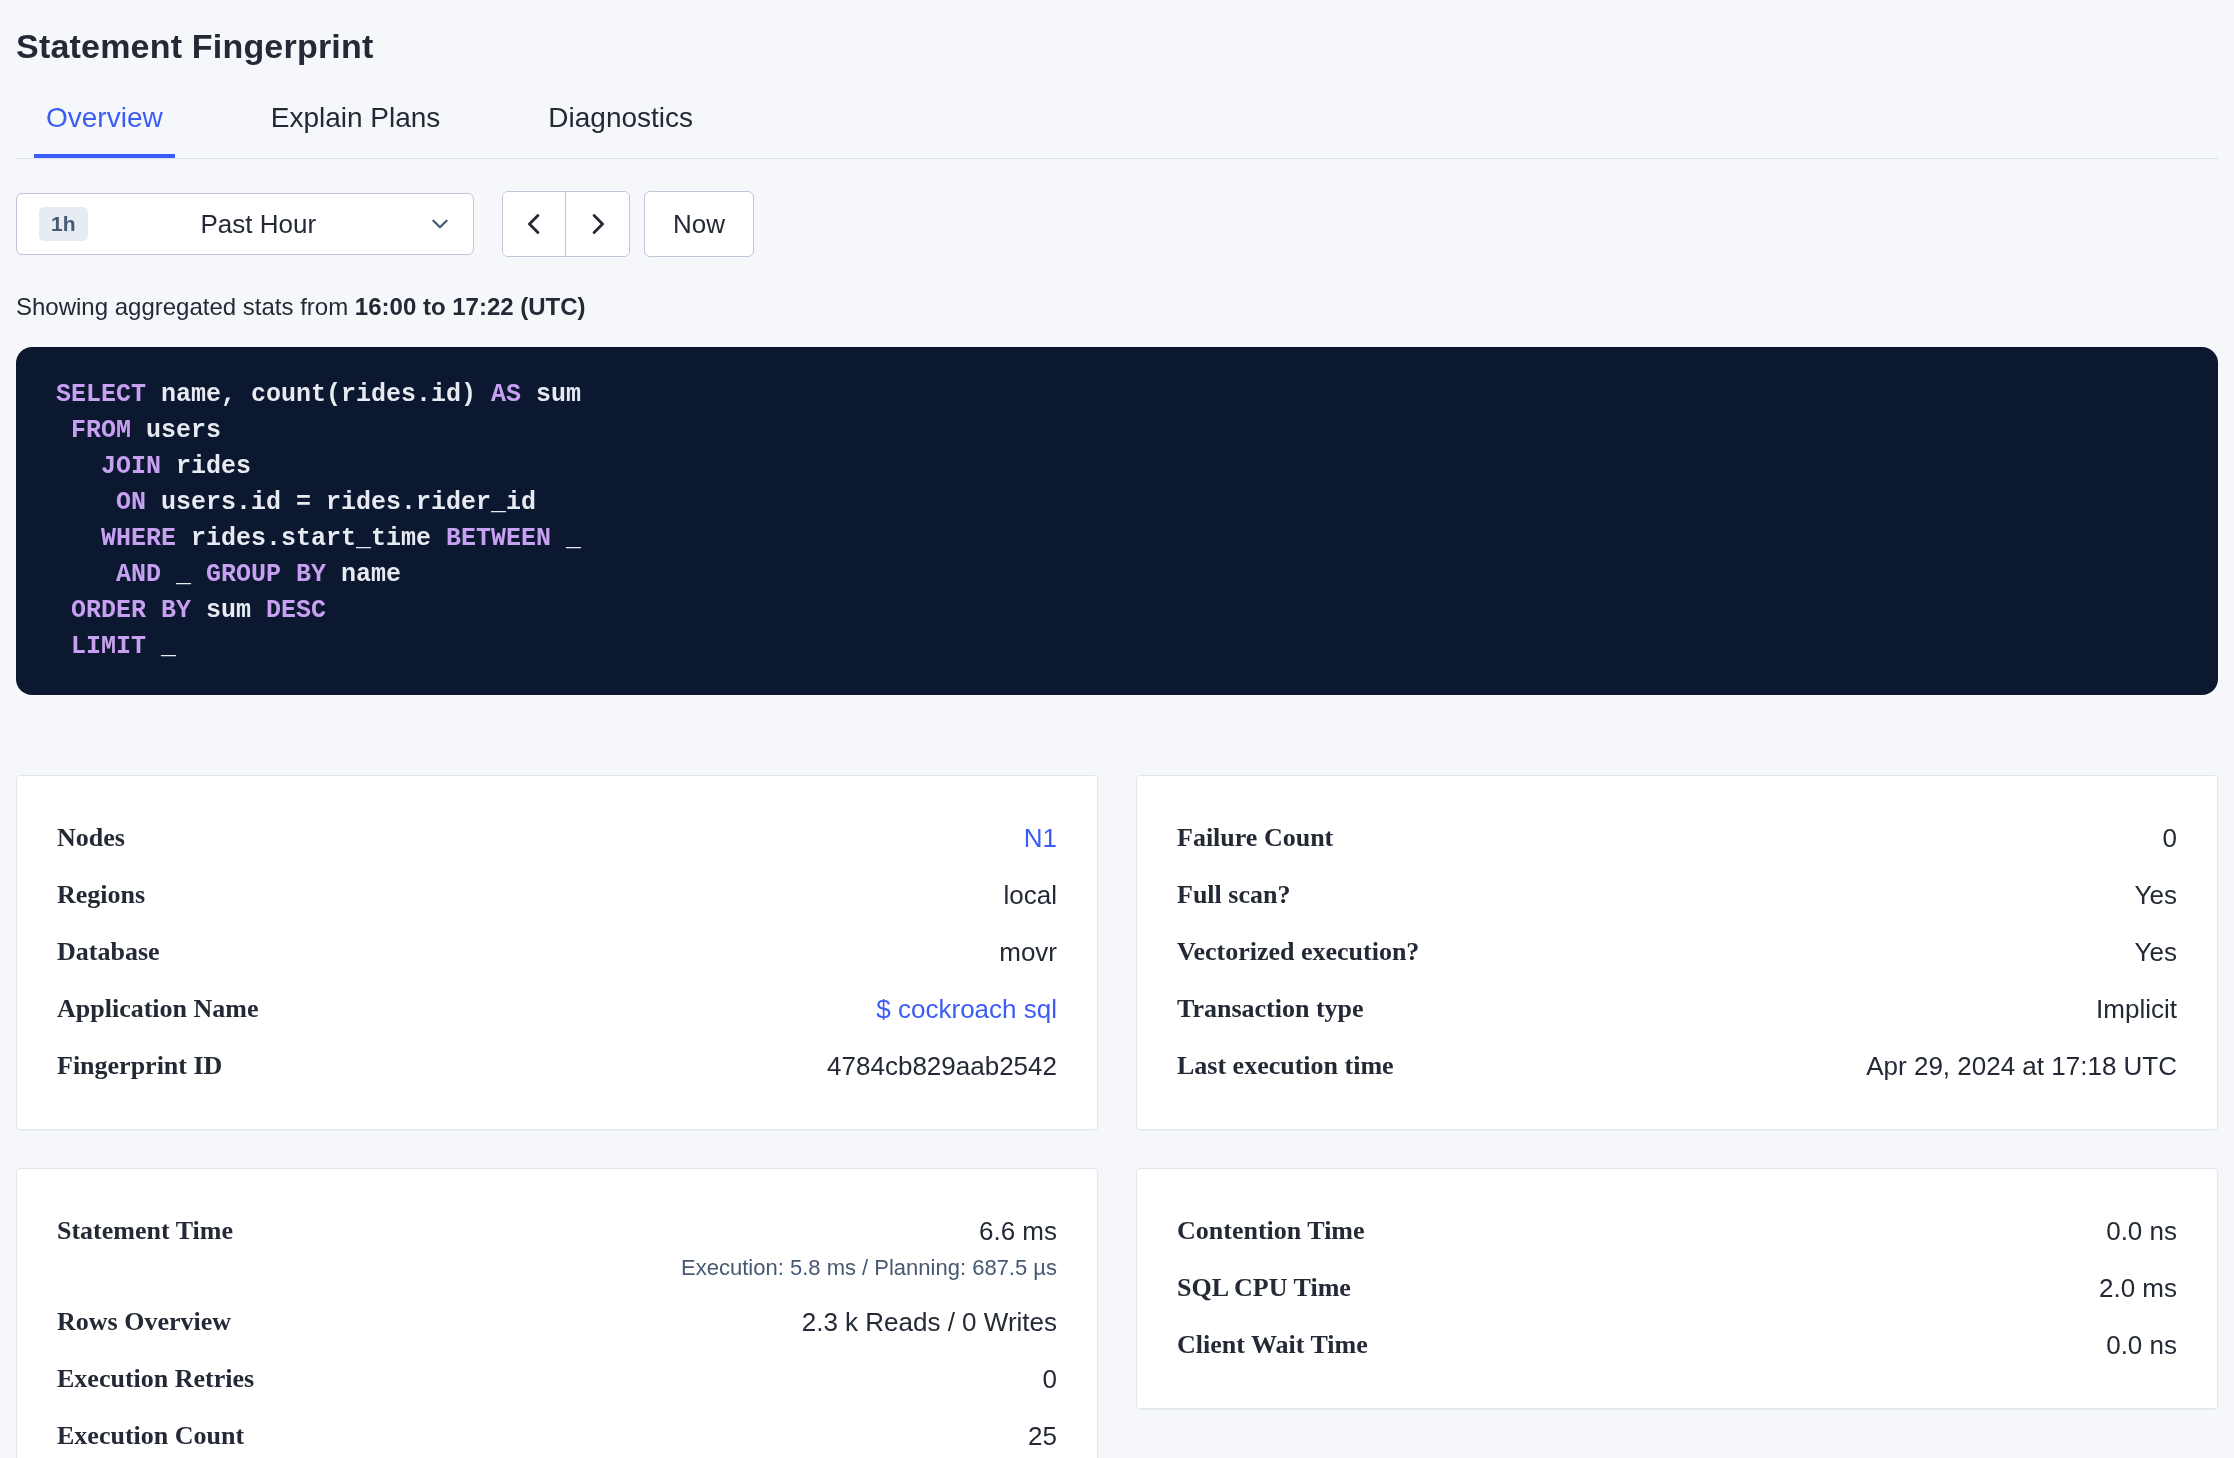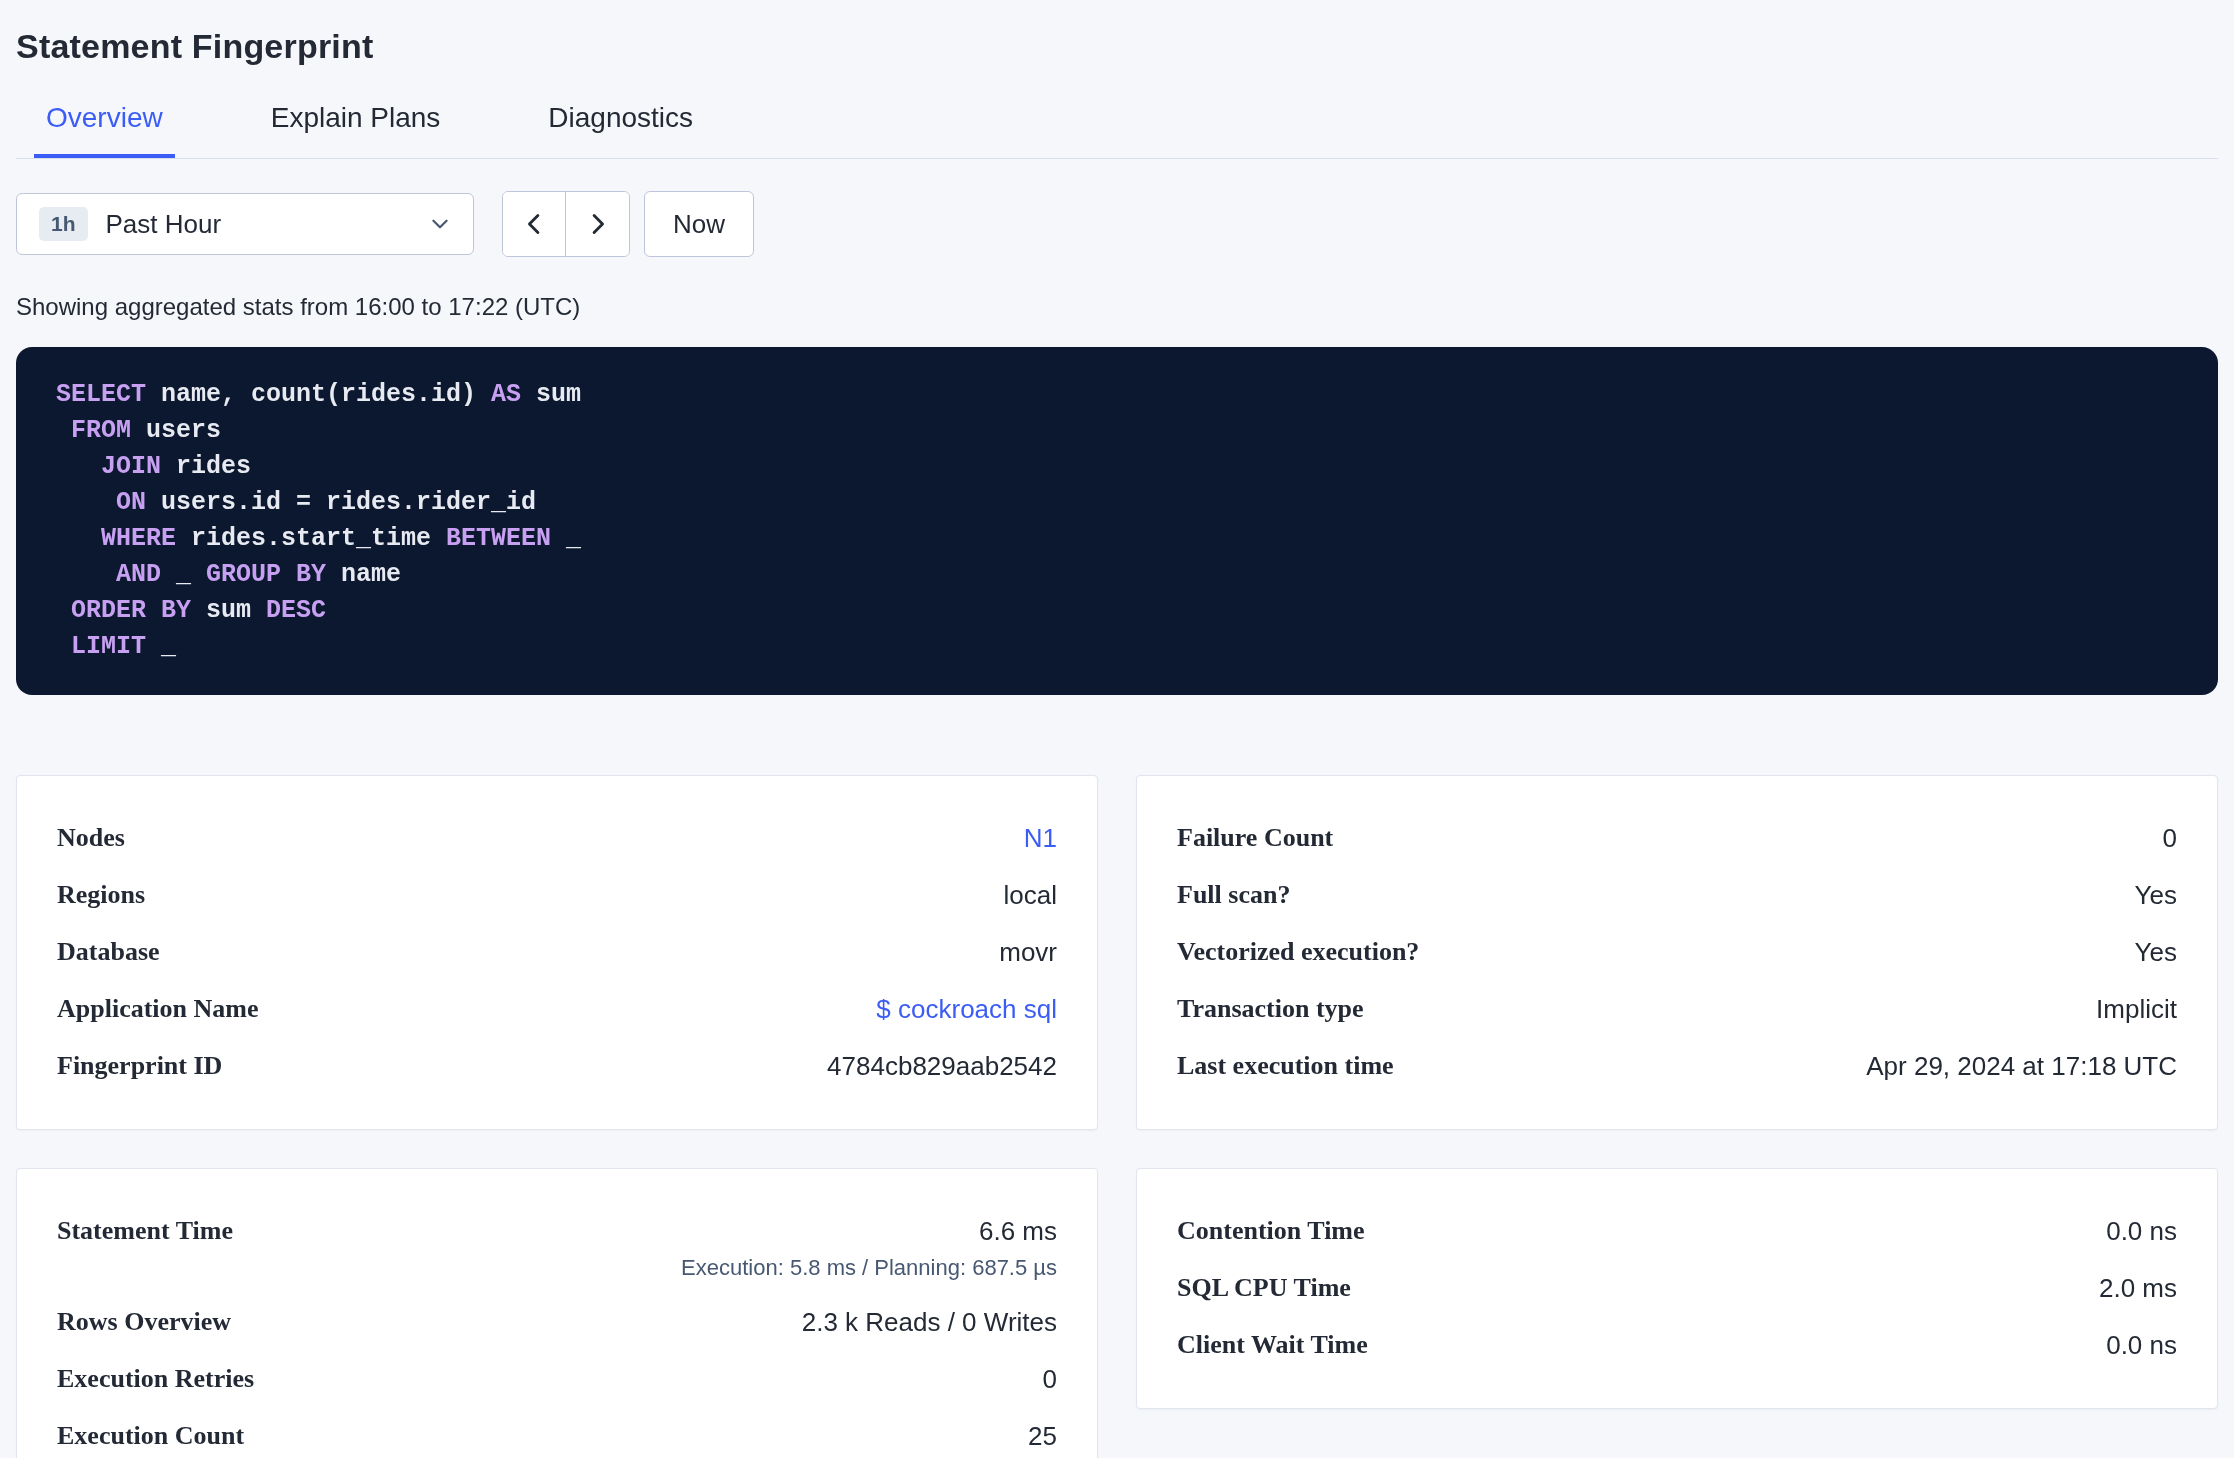--- a/index.html
+++ b/index.html
@@ -46,39 +46,39 @@
   .controls-row{margin-top:32px;display:flex;align-items:center;}
   .time-select{
     width:458px;height:62px;background:#fff;
     border:1px solid var(--control-border);border-radius:6px;
     display:flex;align-items:center;padding:0 22px;gap:18px;cursor:pointer;
   }
   .interval-badge{
     background:#e7ecf3;color:var(--muted);
     font-size:21px;font-weight:700;padding:5px 12px;border-radius:5px;
   }
-  .range-label{font-size:26px;color:var(--text);flex:1;text-align:left;}
+  .range-label{font-size:26px;color:var(--text);flex:1;text-align:center;}
   .arrow-group{
     margin-left:28px;height:66px;display:flex;background:#fff;
     border:1px solid var(--control-border);border-radius:6px;overflow:hidden;
   }
   .arrow-btn{
     width:63px;height:100%;display:flex;align-items:center;justify-content:center;
     background:#fff;border:none;cursor:pointer;padding:0;
   }
   .arrow-btn:first-child{border-right:1px solid var(--control-border);}
   .now-btn{
     margin-left:14px;height:66px;padding:0 28px;
     background:#fff;border:1px solid var(--control-border);border-radius:6px;
     font-size:26px;color:var(--text);cursor:pointer;
     font-family:"Liberation Sans","DejaVu Sans",sans-serif;
   }
   
   .status-line{margin-top:36px;font-size:24px;color:var(--text);}
-  .status-line b{font-weight:400;}
+  .status-line b{font-weight:700;}
   
   .sql-box{
     margin-top:26px;background:var(--sql-bg);border-radius:16px;
     padding:30px 40px;margin-bottom:0;
   }
   .sql-line{
     font-family:"Liberation Mono","DejaVu Sans Mono",monospace;
     font-size:25px;line-height:36px;font-weight:700;
     color:var(--sql-text);white-space:pre;
   }

